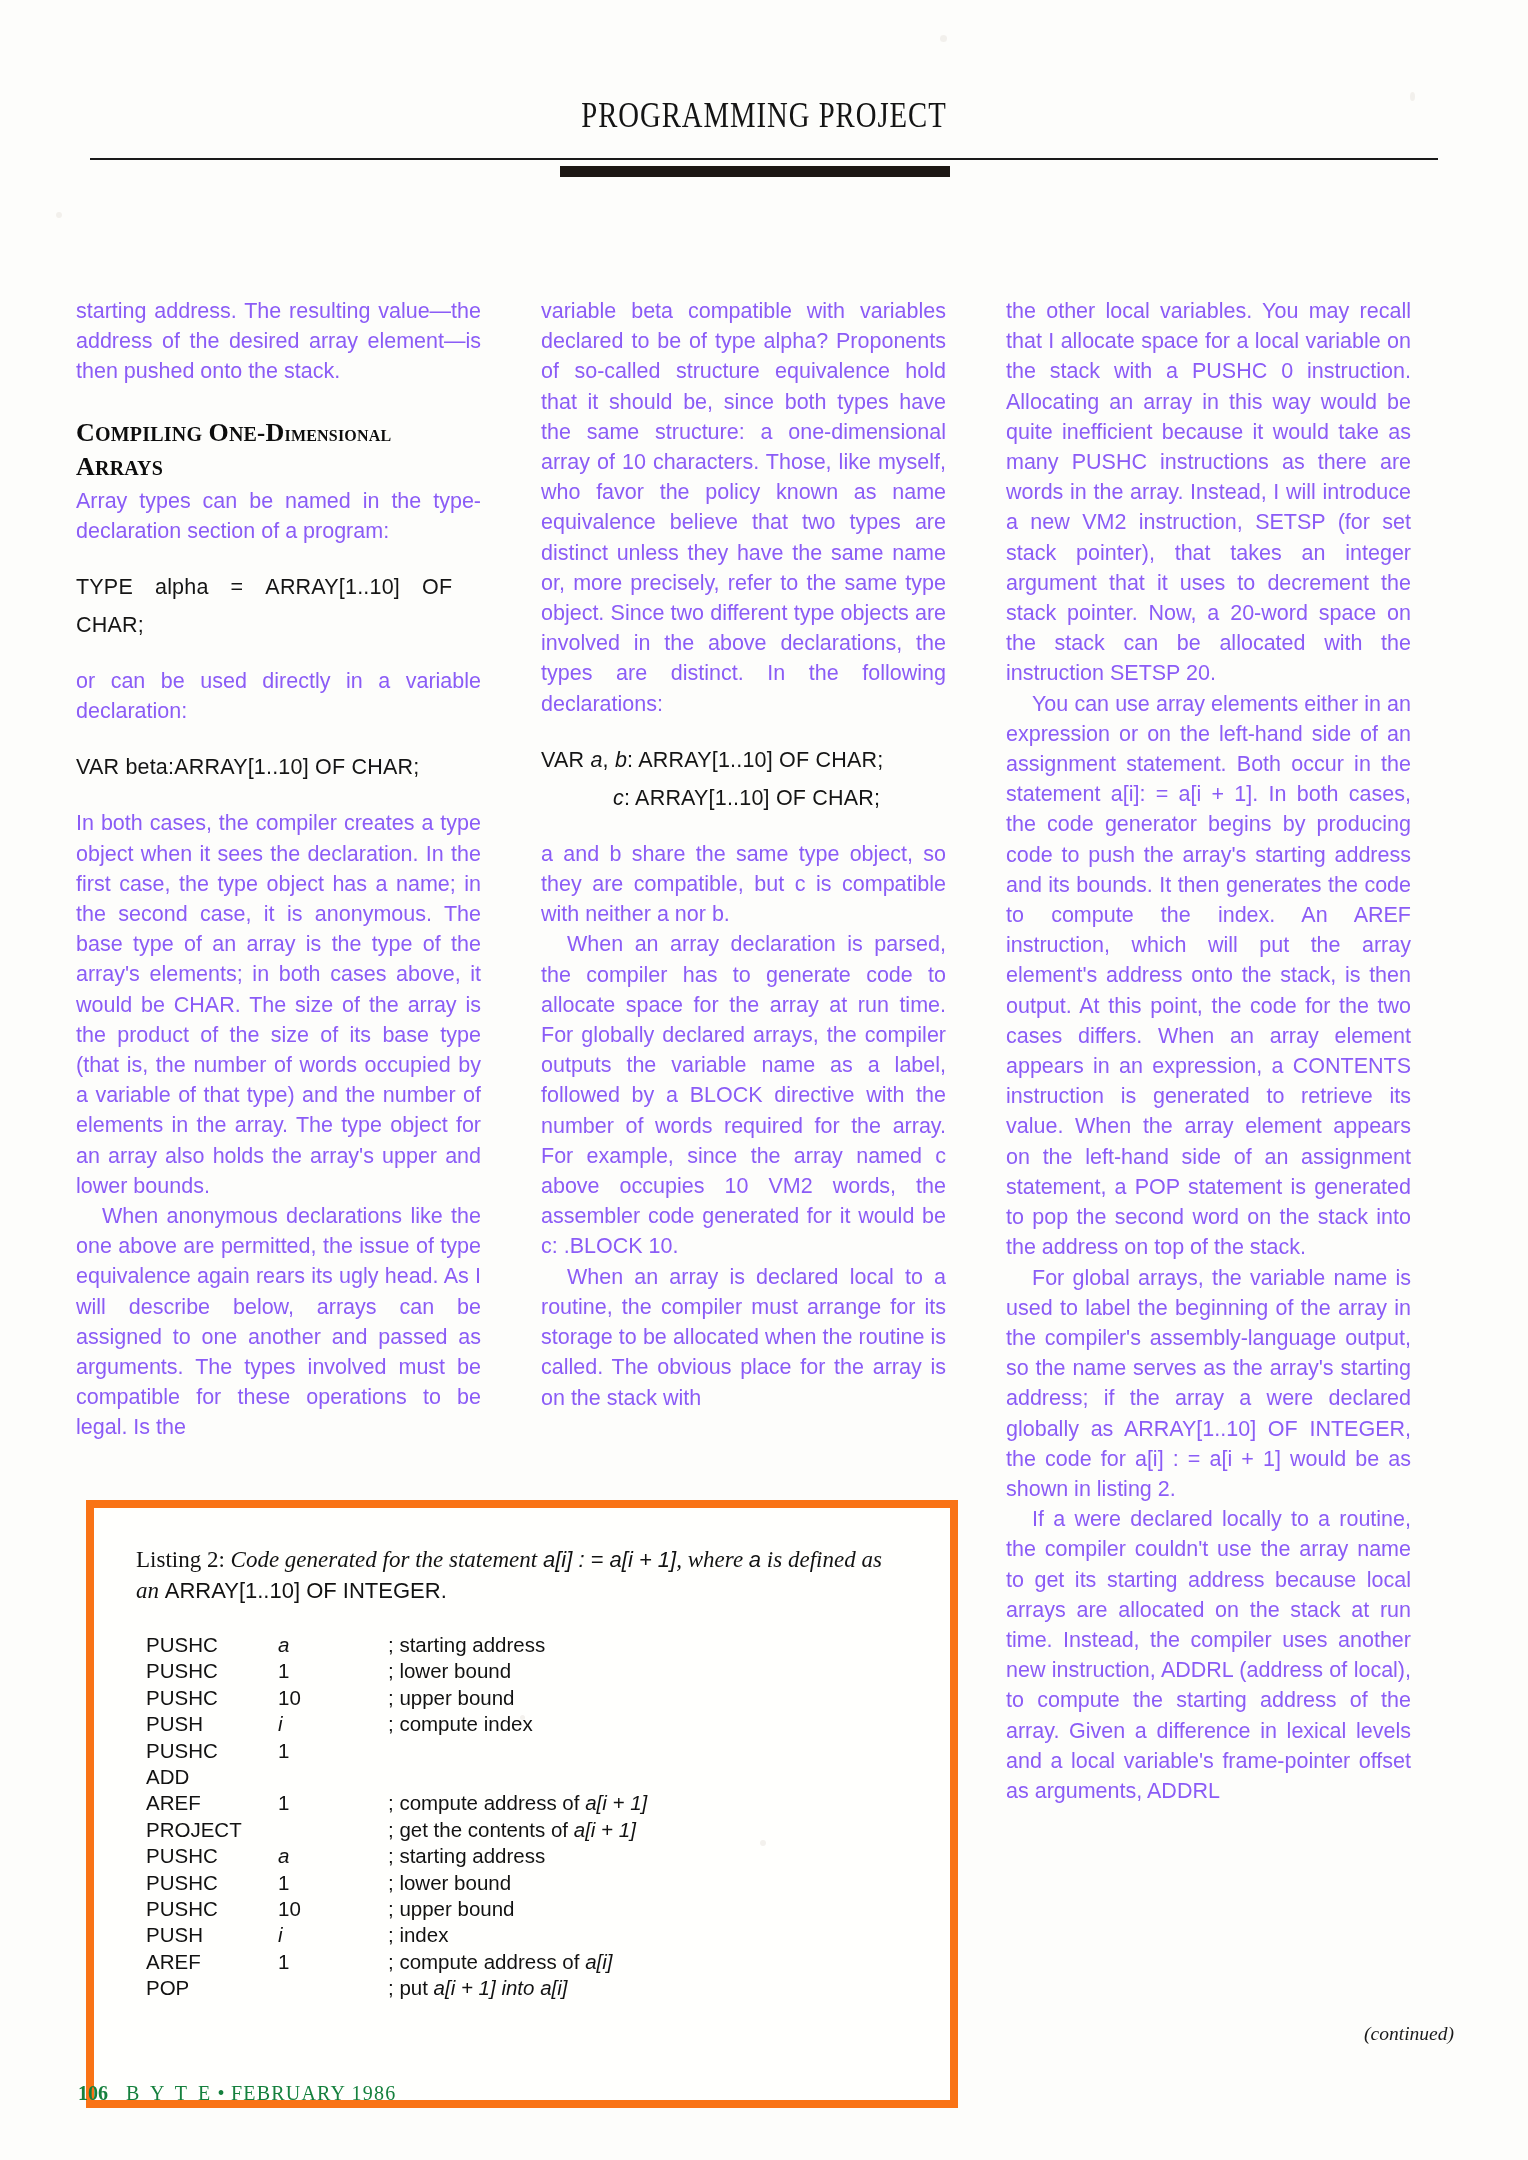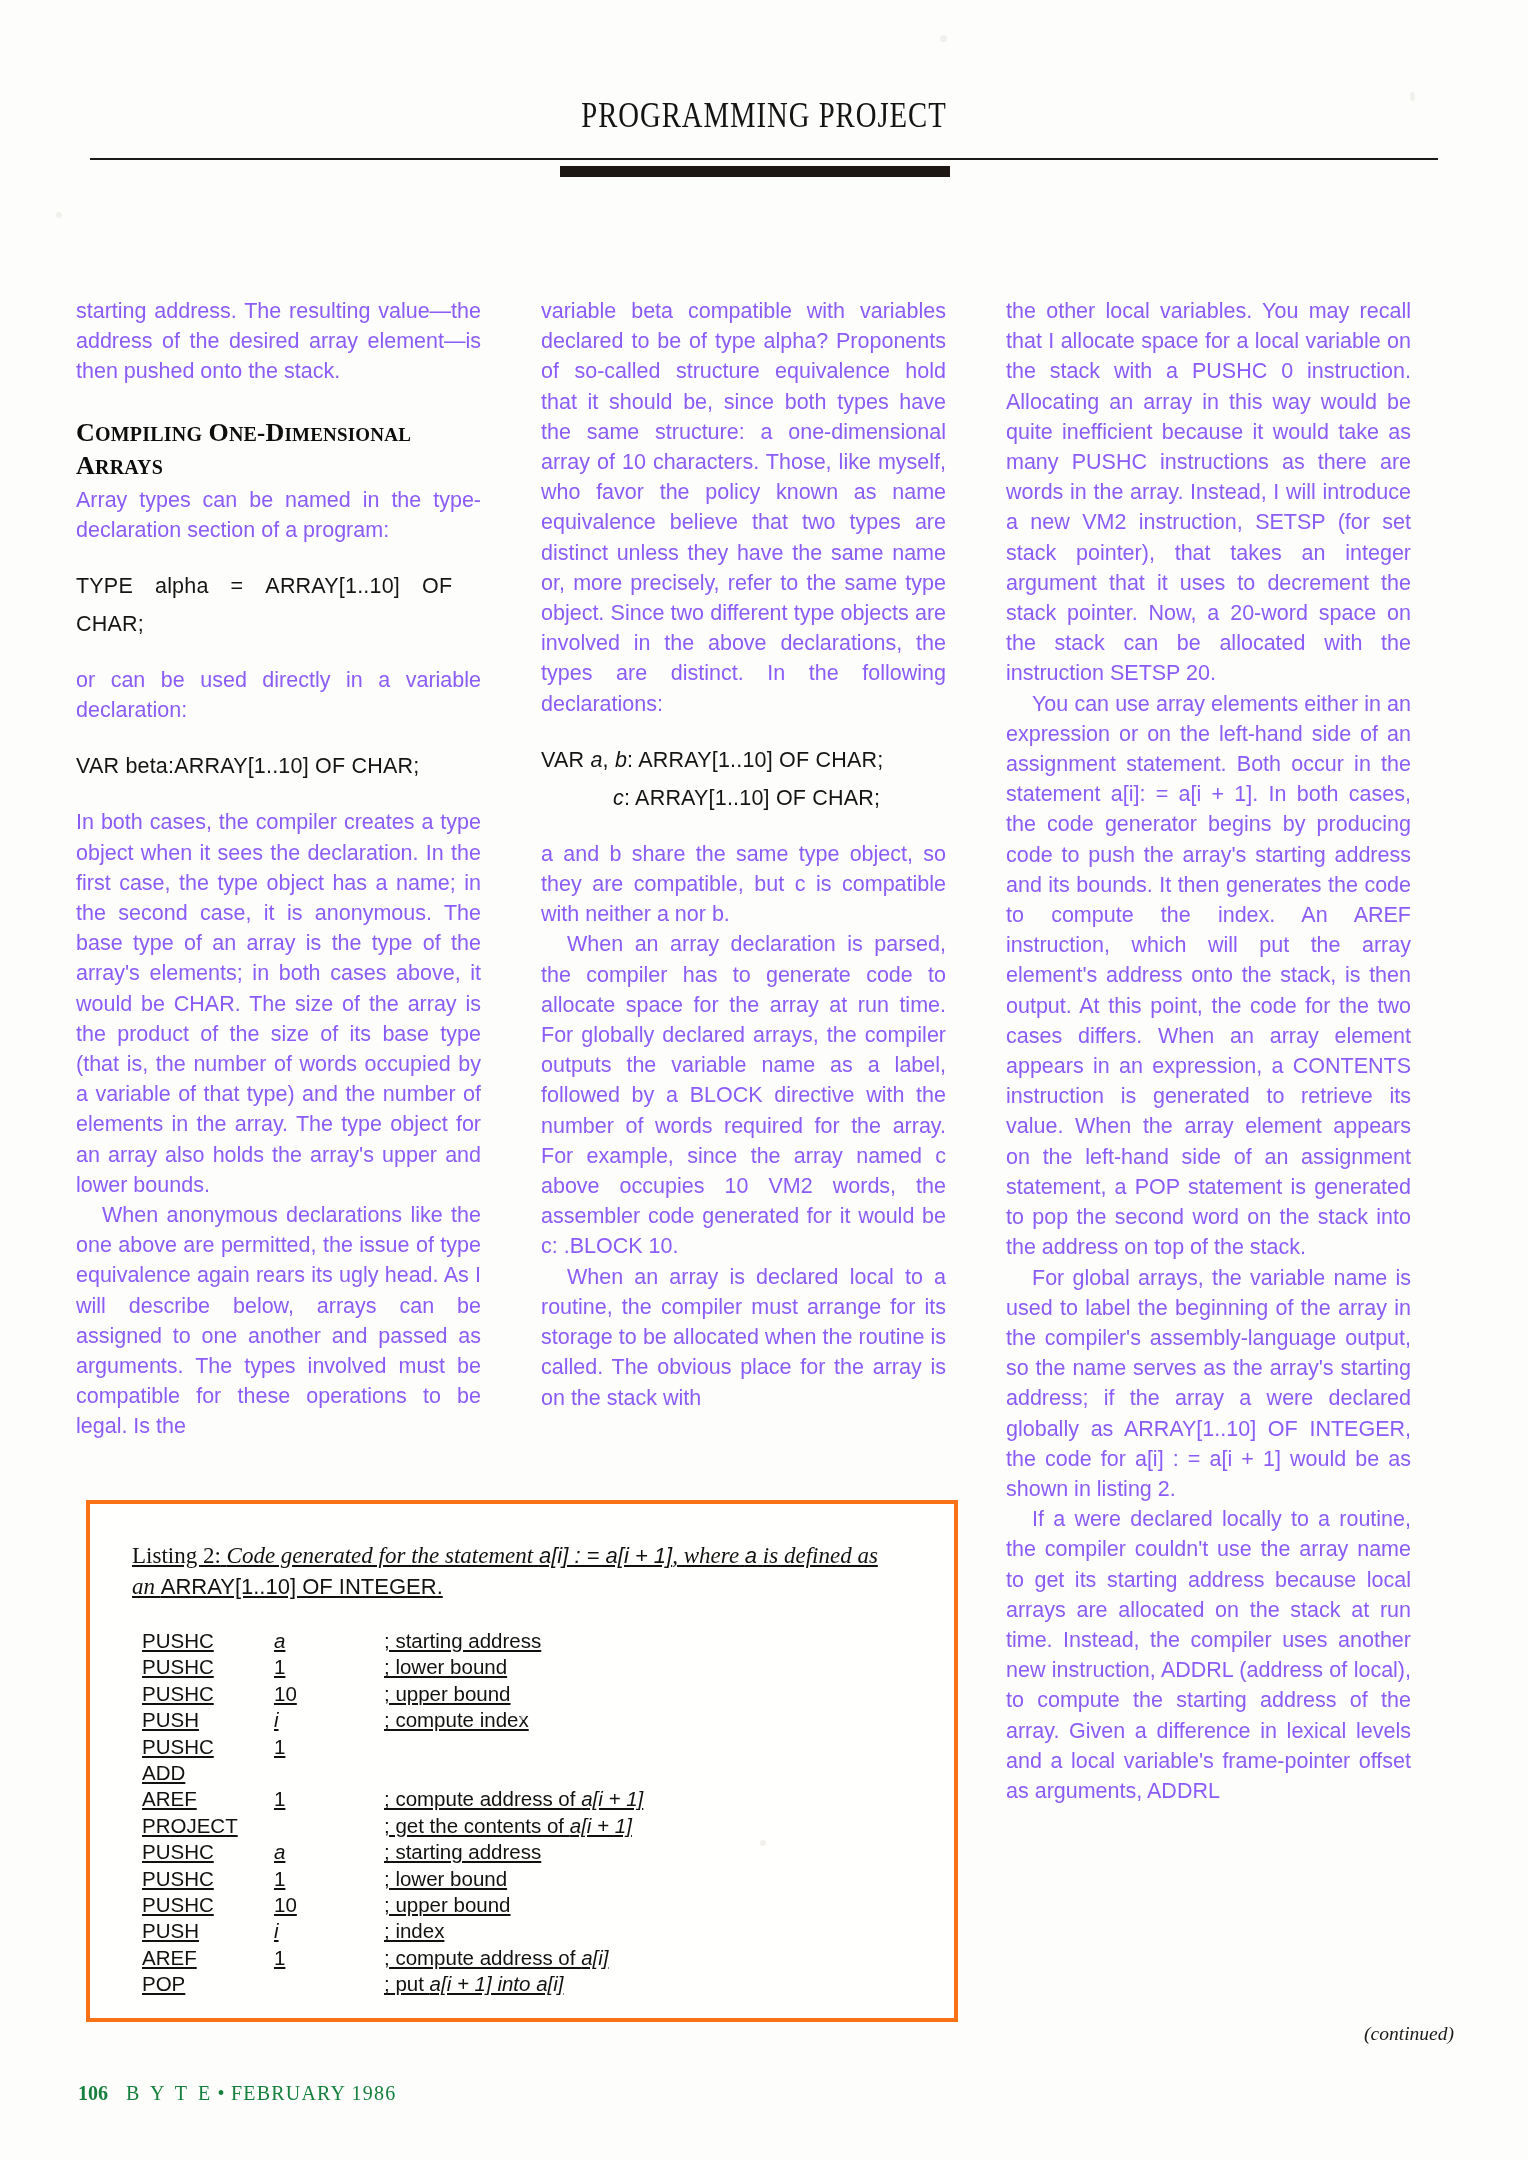--- a/index.html
+++ b/index.html
@@ -109,25 +109,24 @@
   pre.code-snippet i { font-style: italic; }
 
   .indent-cont { display: inline-block; width: 72px; }
 
   
   .listing-box {
     position: absolute;
     left: 86px;
     top: 1500px;
     width: 872px;
-    height: 522px;
-    border: 4px solid #f97316;
+    height: 608px;
+    border: 8px solid #f97316;
     background: #fffffd;
     box-sizing: border-box;
-    text-decoration: underline;
   }
   .listing-caption {
     margin: 36px 0 0 42px;
     width: 770px;
     font-family: "Liberation Serif", serif;
     font-size: 23px;
     line-height: 31px;
     color: #121212;
   }
   .listing-caption .cap-label { font-style: normal; }
@@ -210,21 +209,21 @@
     <div class="masthead-title">PROGRAMMING PROJECT</div>
   </div>
   <div class="rule-thin"></div>
   <div class="rule-thick"></div>
 
   <div class="columns">
 
     <div class="col">
       <p class="body noindent">starting address. The resulting value—the address of the desired array element—is then pushed onto the stack.</p>
 
-      <h2 class="section-head"><span style="font-size: 26px;">C</span><span style="font-size: 20px;">OMPILING</span> <span style="font-size: 26px;">O</span><span style="font-size: 20px;">NE</span>-<span style="font-size: 26px;">D</span><span style="font-size: 19px;">IMENSIONAL</span> <span style="font-size: 26px;">A</span><span style="font-size: 20px;">RRAYS</span></h2>
+      <h2 class="section-head"><span style="font-size: 26px;">C</span><span style="font-size: 20px;">OMPILING</span> <span style="font-size: 26px;">O</span><span style="font-size: 20px;">NE</span>-<span style="font-size: 26px;">D</span><span style="font-size: 16px;">IMENSIONAL</span> <span style="font-size: 26px;">A</span><span style="font-size: 20px;">RRAYS</span></h2>
 
       <p class="body noindent">Array types can be named in the type-declaration section of a program:</p>
 
       <pre class="code-snippet"><span class="spread-line"><span>TYPE</span><span style="display: inline-block; width: 22px;"></span><span>alpha</span><span style="display: inline-block; width: 22px;"></span><span>=</span><span style="display: inline-block; width: 22px;"></span><span>ARRAY[1..10]</span><span style="display: inline-block; width: 22px;"></span><span>OF</span></span>
 <span>CHAR;</span></pre>
 
       <p class="body noindent">or can be used directly in a variable declaration:</p>
 
       <pre class="code-snippet">VAR beta:ARRAY[1..10] OF CHAR;</pre>
 

